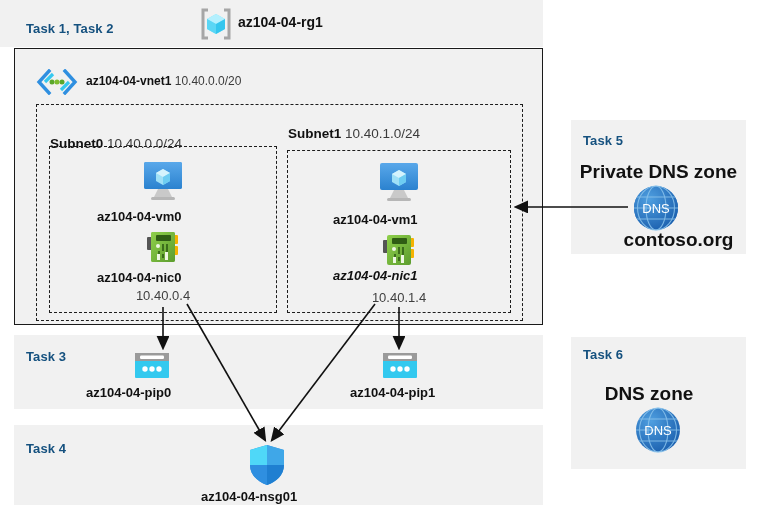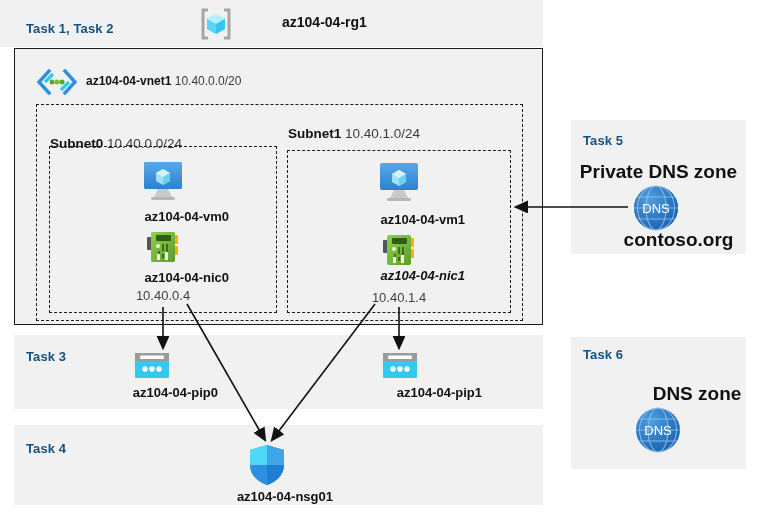--- a/index.html
+++ b/index.html
@@ -3,33 +3,33 @@
 <meta charset="utf-8">
 <style>
   html,body{margin:0;padding:0;background:#ffffff;}
   body{font-family:"Liberation Sans",sans-serif;}
   #stage{position:relative;width:776px;height:517px;background:#ffffff;overflow:hidden;}
 
   .panel{position:absolute;background:#f1f1f1;}
   .task-label{position:absolute;color:#15517f;font-weight:bold;font-size:13px;letter-spacing:.1px;}
 
   .rg-header{position:absolute;left:0;top:0;width:543px;height:47px;background:#f1f1f1;}
-  .rg-title{position:absolute;left:238px;top:14px;font-size:14px;font-weight:bold;color:#111;margin-left:44px;}
+  .rg-title{position:absolute;left:238px;top:14px;font-size:14px;font-weight:bold;color:#111;}
 
   .vnet-box{position:absolute;left:14px;top:48px;width:529px;height:277px;background:#f1f1f1;border:1.6px solid #1a1a1a;box-sizing:border-box;}
   .vnet-title{position:absolute;left:86px;top:74px;font-size:12px;color:#3b3b3b;}
   .vnet-title b{color:#111;}
 
   .subnet-outer{position:absolute;left:36px;top:104px;width:487px;height:217px;border:1.7px dashed #1d1d1d;box-sizing:border-box;}
   .subnet-lab{position:absolute;font-size:13.5px;color:#3b3b3b;}
   .subnet-lab b{color:#111;}
 
   .inner-box{position:absolute;border:1.6px dashed #1d1d1d;box-sizing:border-box;}
 
-  .node-cap{position:absolute;text-align:right;font-size:13px;font-weight:bold;color:#111;white-space:nowrap;}
+  .node-cap{position:absolute;text-align:left;font-size:13px;font-weight:bold;color:#111;white-space:nowrap;}
   .node-sub{position:absolute;text-align:center;font-size:13px;color:#3f3f3f;white-space:nowrap;}
   .ico{position:absolute;}
 
   .side-title{position:absolute;text-align:center;font-size:19px;font-weight:bold;color:#111;white-space:nowrap;}
 
   svg.wires{position:absolute;left:0;top:0;width:776px;height:517px;pointer-events:none;}
 </style>
 </head>
 <body>
 
@@ -226,21 +226,21 @@
         <line x1="3" y1="25" x2="47" y2="25"></line>
         <path d="M6 14 H44 M6 36 H44"></path>
       </g>
       <text x="25" y="30" text-anchor="middle" font-family="'Liberation Sans',sans-serif" font-size="13" fill="#ffffff">DNS</text>
     </svg>
   </div>
   <div class="side-title" style="left:571px;top:229px;width:175px;padding-left:20px;">contoso.org</div>
 
   <div class="panel" style="left:571px;top:337px;width:175px;height:132px;"></div>
   <div class="task-label" style="left:583px;top:347px;">Task 6</div>
-  <div class="side-title" style="left:571px;top:383px;width:156px;margin-left:48px;">DNS zone</div>
+  <div class="side-title" style="left:571px;top:383px;width:156px;">DNS zone</div>
 
   <div class="ico" style="left:633px;top:405px;width:50px;height:50px;">
     <svg width="50" height="50" viewBox="0 0 50 50">
       <circle cx="25" cy="25" r="22" fill="url(#dg2)"></circle>
       <defs>
           <radialGradient id="dg2" cx="0.35" cy="0.3" r="0.85">
         <stop offset="0" stop-color="#4f9fe0"></stop>
             <stop offset="1" stop-color="#1558a8"></stop>
       </radialGradient>
         </defs>

